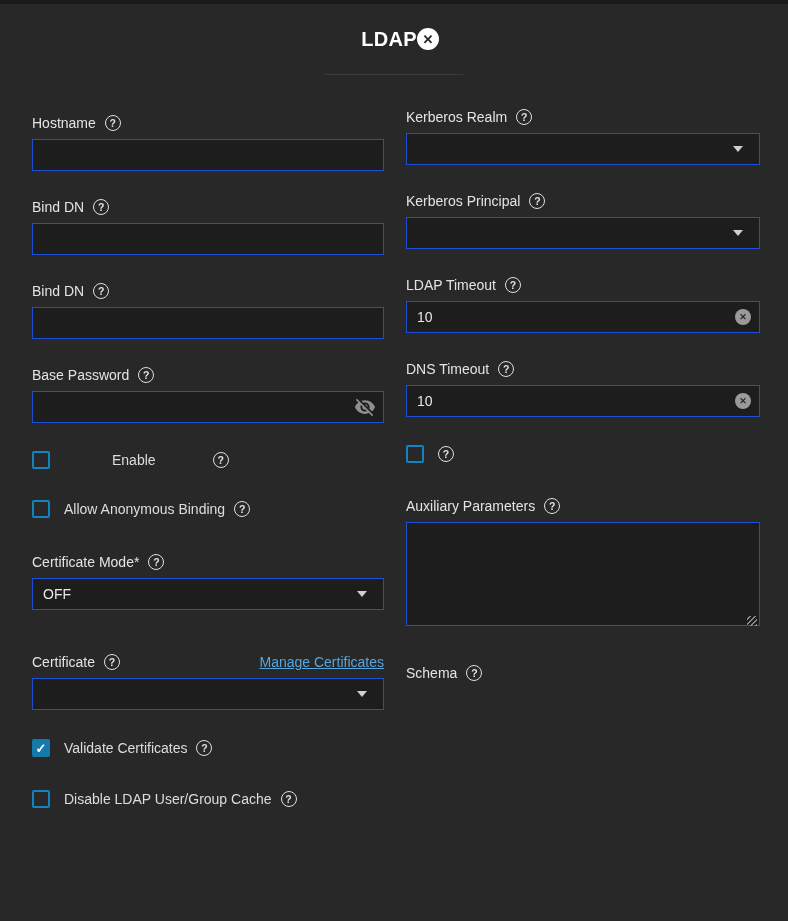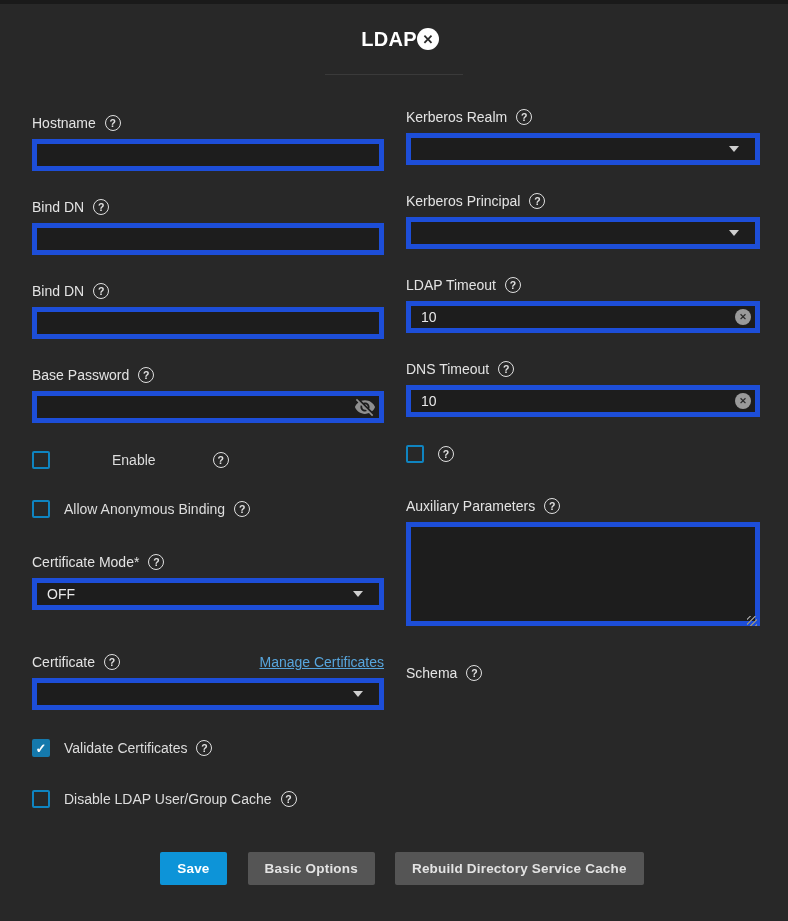--- a/index.html
+++ b/index.html
@@ -44,21 +44,21 @@
   .label-row .spacer { flex:1; }
   .help-icon {
     width:16px; height:16px; border:1.5px solid #e0e0e0; border-radius:50%;
     color:#e0e0e0; font-size:10.5px; font-weight:bold;
     display:inline-flex; align-items:center; justify-content:center;
     flex:0 0 16px; cursor:pointer; line-height:1;
   }
   .tbox, .selbox, .tarea {
     width:100%; height:32px;
     background:#1d1d1d;
-    border:5px solid #1d4ed8;
+    border:1px solid #1d4ed8;
     color:#e8e8e8; font-size:14px; font-family:"Liberation Sans", sans-serif;
     padding:0 10px; outline:none;
   }
   .input-wrap { position:relative; }
   .input-wrap .tbox { padding-right:36px; }
   .eye-icon {
     position:absolute; right:8px; top:50%; transform:translateY(-50%);
     width:22px; height:22px; cursor:pointer; display:flex; align-items:center;
   }
   .clear-icon {
@@ -288,19 +288,14 @@
       <div class="group">
         <div class="label-row">
           <span class="lbl">Schema</span>
           <span class="help-icon">?</span>
         </div>
       </div>
 
     </div>
   </div>
 
-  <div class="footer">
-    <button class="btn btn-primary">Save</button>
-    <button class="btn btn-default">Basic Options</button>
-    <button class="btn btn-default">Rebuild Directory Service Cache</button>
-  </div>
 
 </div>
 
 </body></html>

